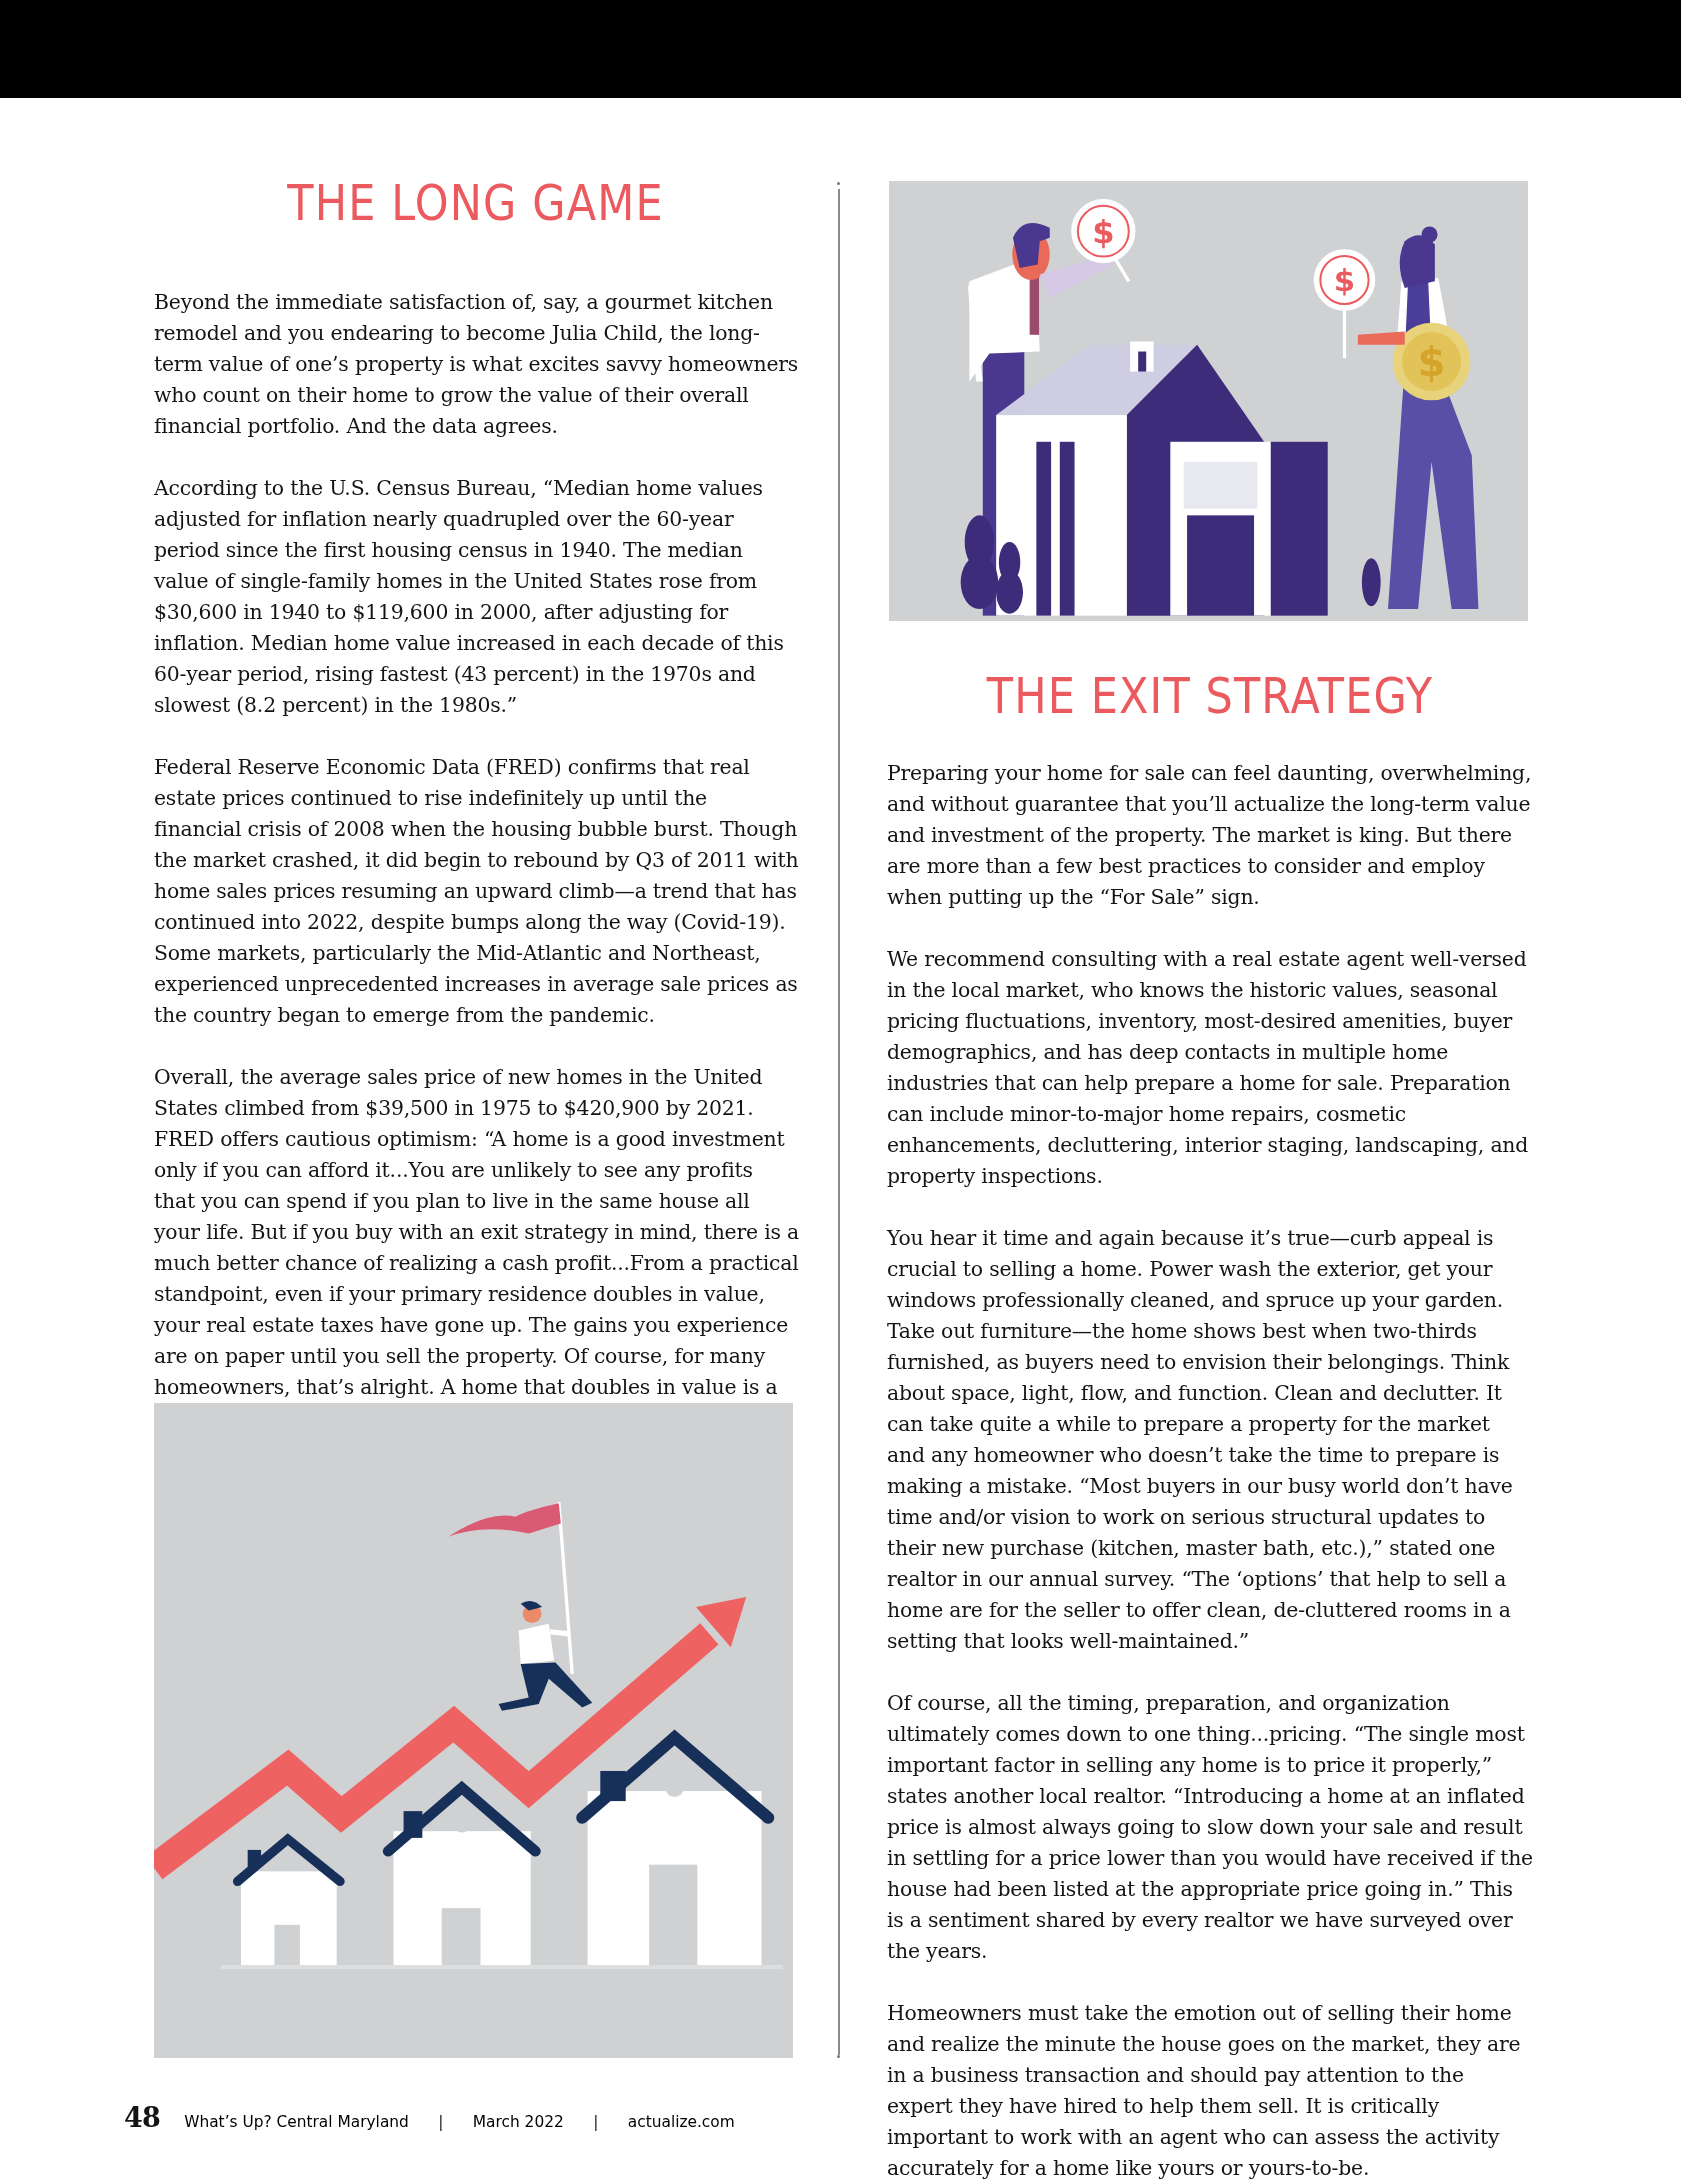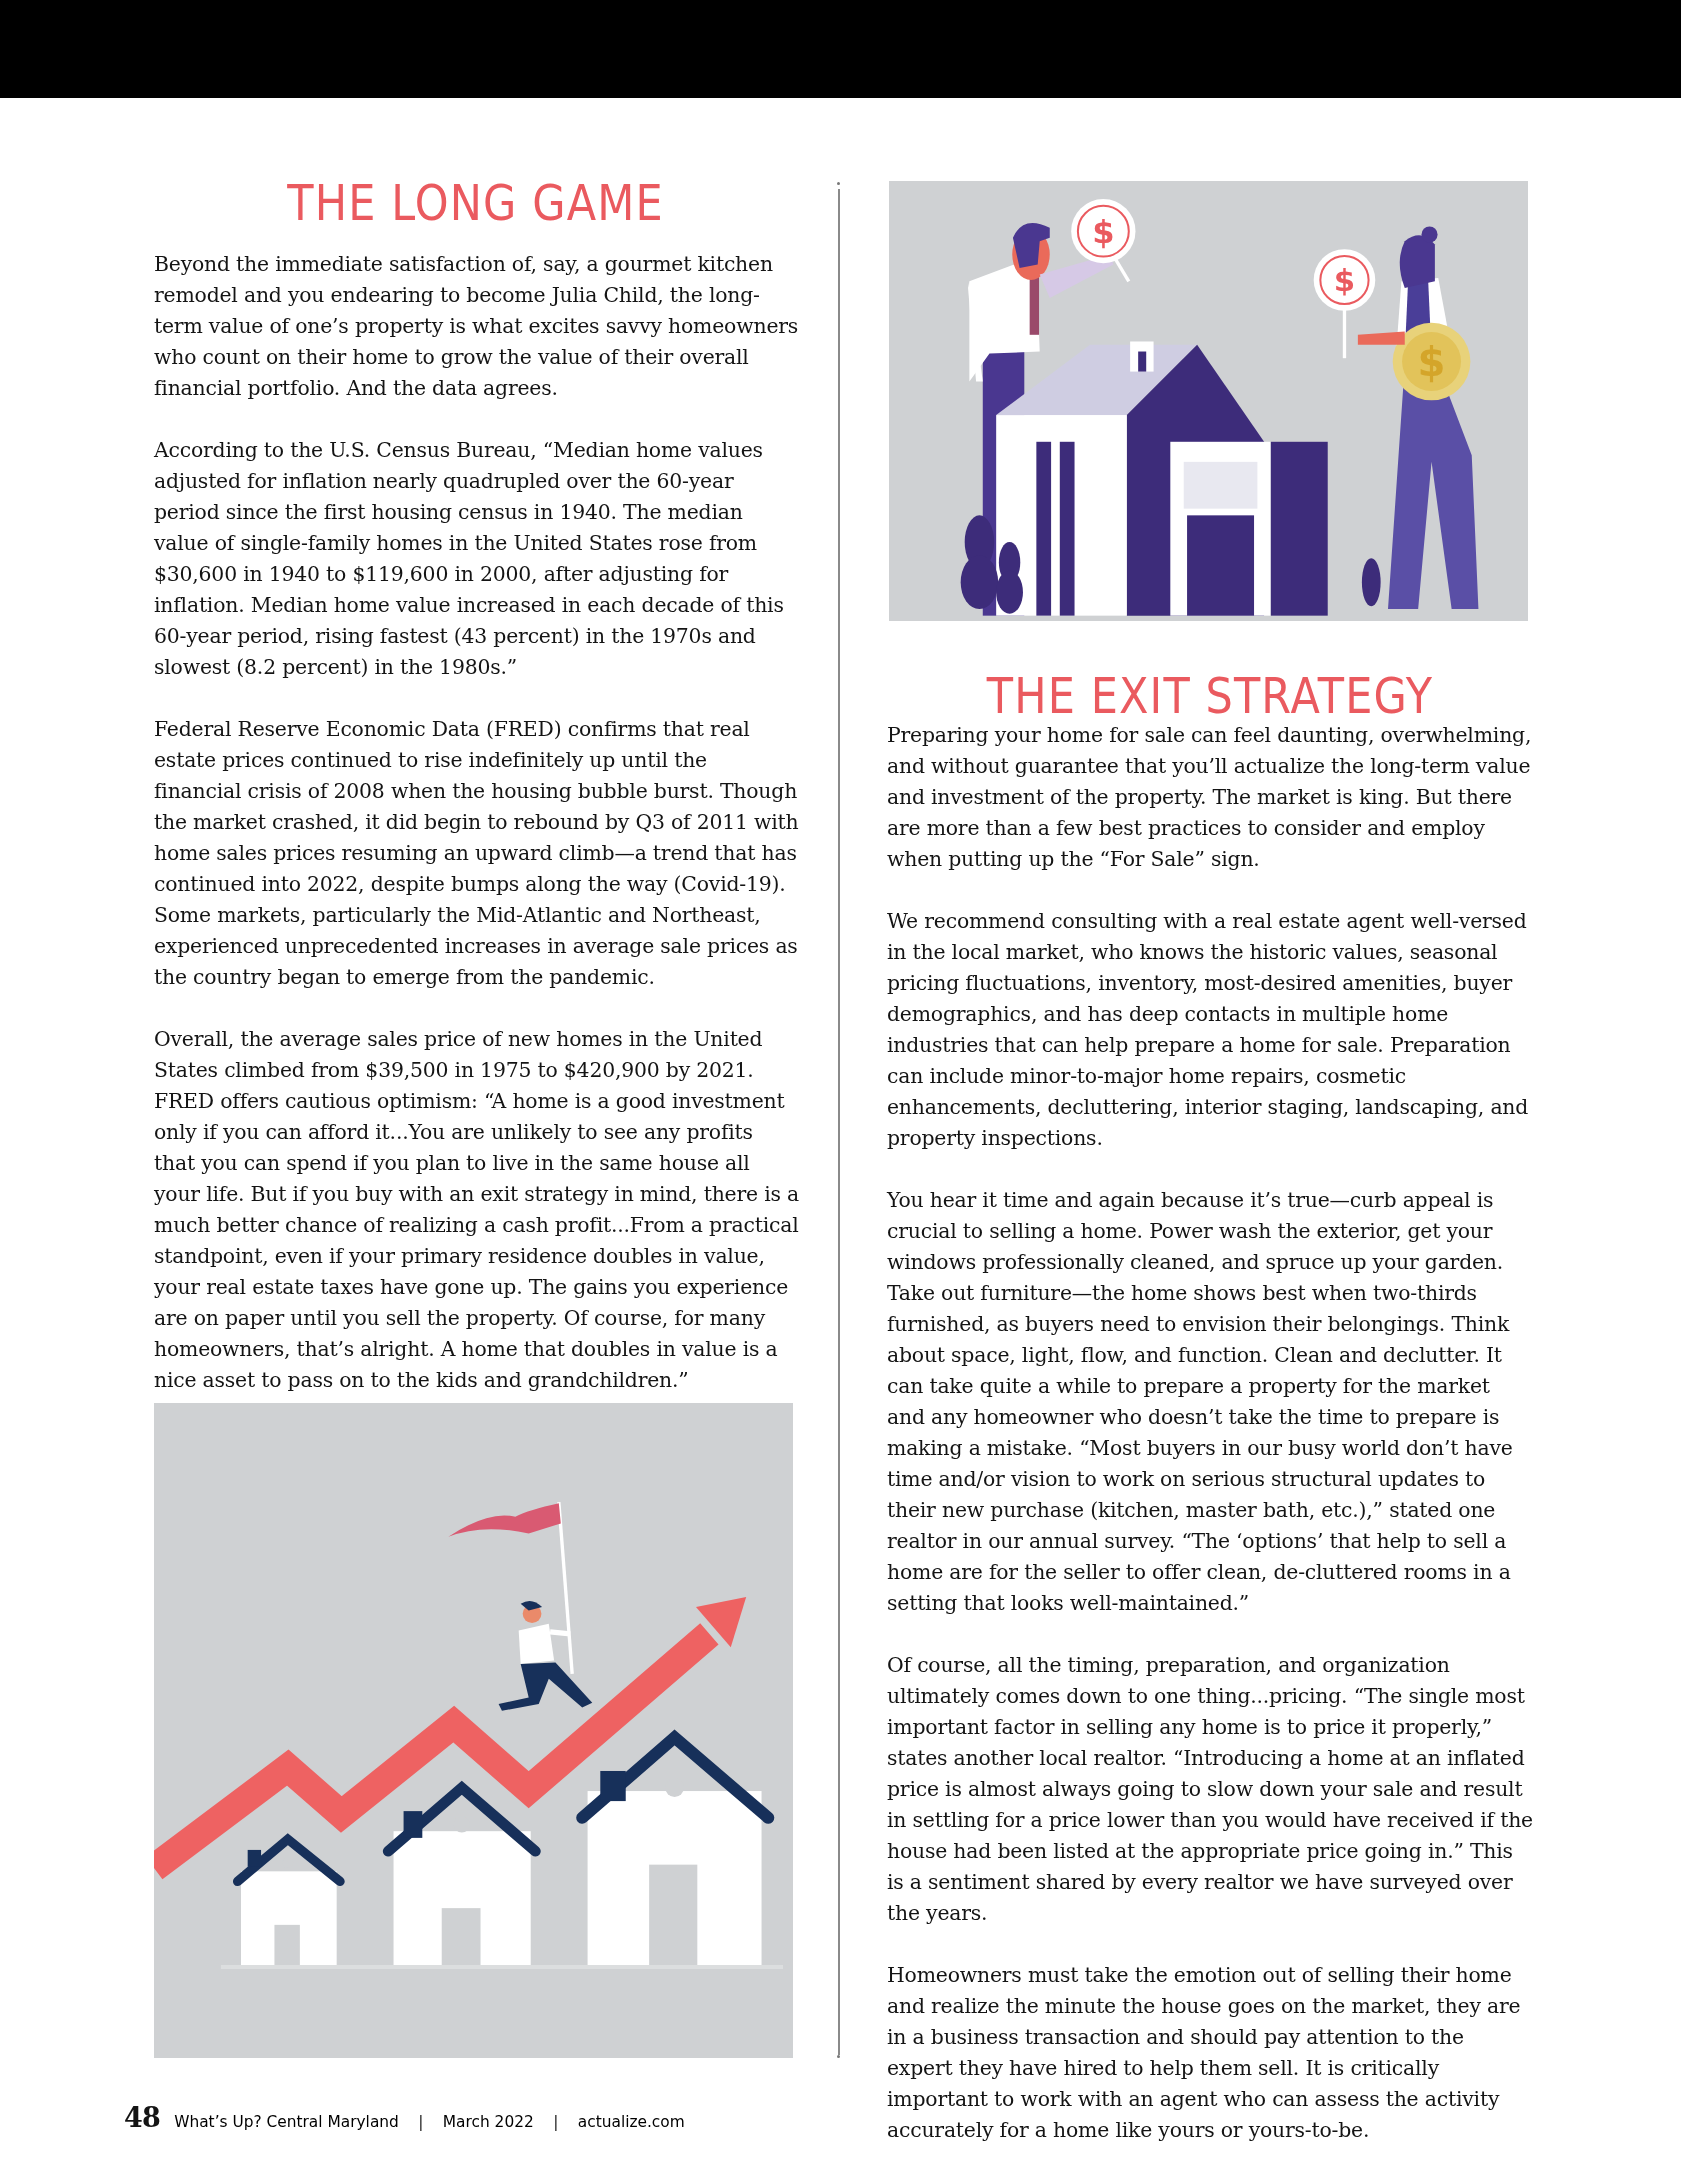--- a/index.html
+++ b/index.html
@@ -4,32 +4,32 @@
 <style>
   html, body { margin:0; padding:0; }
   body { width:1681px; height:2183px; background:#ffffff; position:relative; overflow:hidden;
          font-family:"DejaVu Serif", serif; color:#141414; }
   .topband { position:absolute; left:0; top:0; width:1681px; height:98px; background:#000; }
   .heading { position:absolute; font-family:"DejaVu Sans", sans-serif; color:#ea5a5f;
              font-weight:normal; letter-spacing:1.3px; text-align:center; margin:0;
              transform:scaleX(0.86); transform-origin:center; }
   .h1 { left:154px; width:643px; top:173px; font-size:50px; line-height:60px; }
   .h2 { left:882px; width:656px; top:666px; font-size:50px; line-height:60px; }
-  .col { position:absolute; font-size:20.4px; line-height:31px; letter-spacing:-0.2px; }
+  .col { position:absolute; font-size:20.4px; line-height:31px; letter-spacing:-0.2px;margin-top:38px; }
   .col p { margin:0 0 31px 0; }
   .col p:last-child { margin-bottom:0; }
   .c1 { left:154px; top:249px; width:646px; }
   .c2 { left:887px; top:720px; width:646px; }
   .divider { position:absolute; left:838px; top:189px; width:2px; height:1866px; background:#8a8a8a; }
   .divdot { position:absolute; left:837px; width:3.3px; height:3.3px; border-radius:50%; background:#777; }
   .illus { position:absolute; background:#cfd1d3; }
   .illus1 { left:889px; top:181px; width:639px; height:440px; }
   .illus2 { left:154px; top:1403px; width:639px; height:655px; }
   .illus svg { width:100%; height:100%; display:block; }
-  .footer { position:absolute; left:124px; top:2102px; height:40px; display:flex; align-items:baseline; gap:14px; }
+  .footer { position:absolute; left:124px; top:2102px; height:40px; display:flex; align-items:baseline; gap:24px; }
   .pnum { font-family:"DejaVu Serif", serif; font-weight:bold; font-size:27px; letter-spacing:-0.7px; }
   .ftxt { font-family:"DejaVu Sans", sans-serif; font-size:15.4px; color:#000000; }
   .fsep { font-family:"DejaVu Sans", sans-serif; font-size:15.4px; color:#222; margin:0 5.4px; }
 </style>
 </head>
 <body>
 
 <div class="topband"></div>
 
 <h2 class="heading h1">THE LONG GAME</h2>

